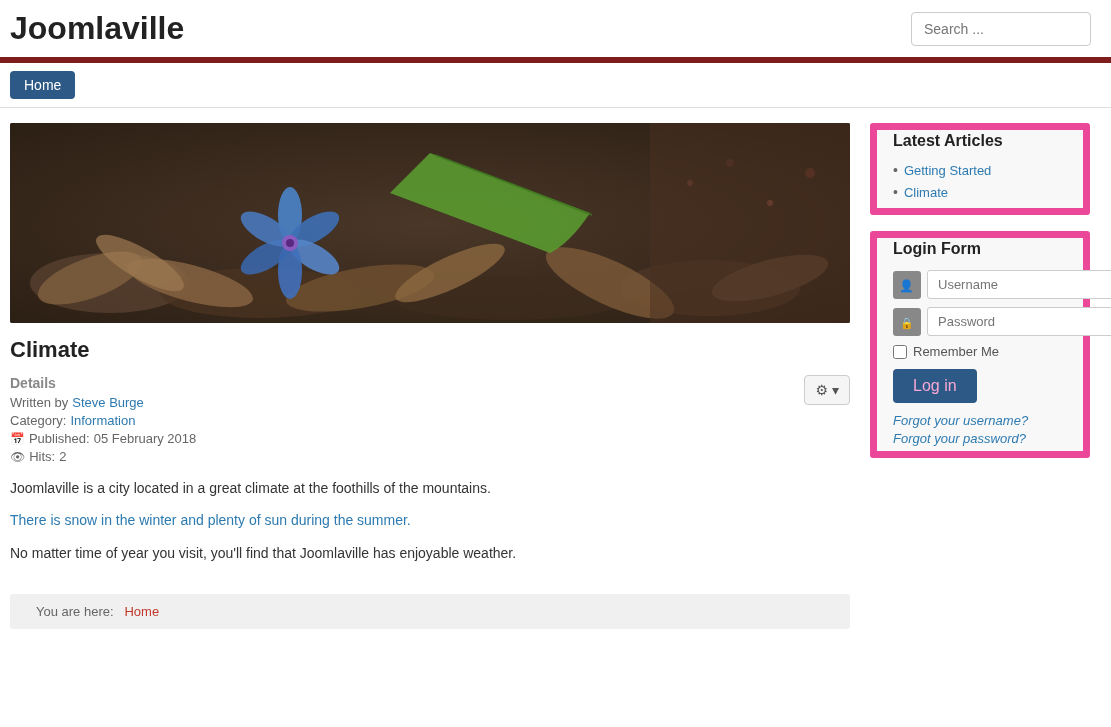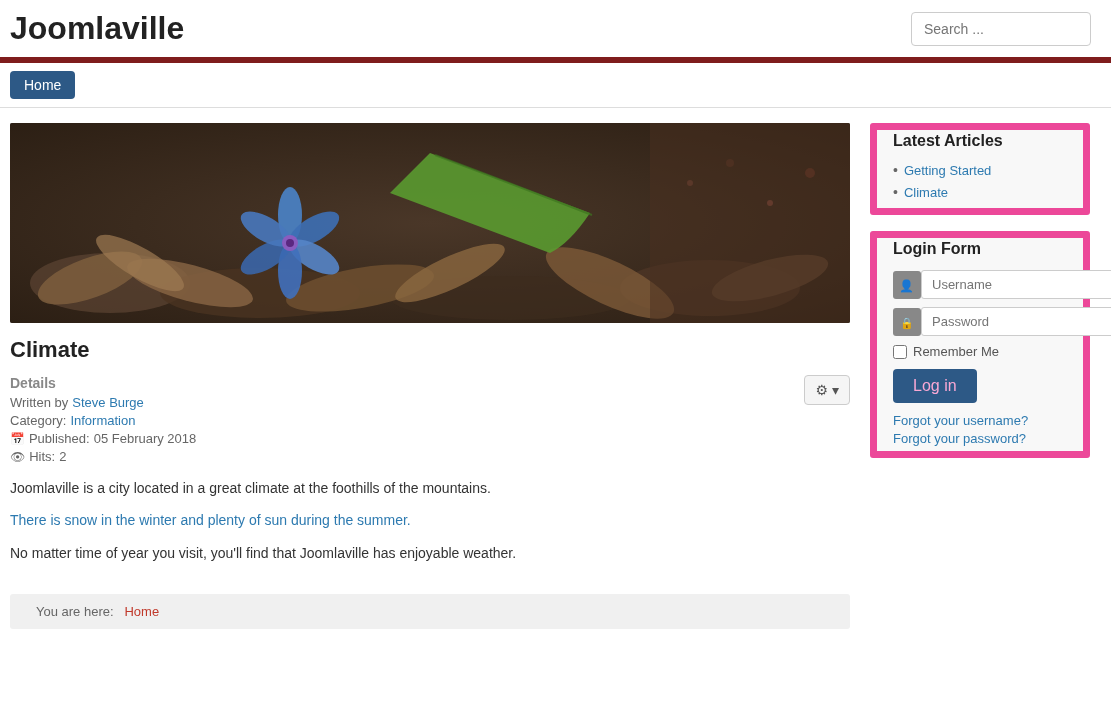--- a/index.html
+++ b/index.html
@@ -191,20 +191,21 @@
     
     .login-form-widget .widget-title {
       font-size: 16px;
       font-weight: bold;
       margin-bottom: 12px;
     }
     .login-input-row {
       display: flex;
       align-items: center;
       margin-bottom: 8px;
+      gap: 6px;
     }
     .login-icon {
       width: 28px;
       height: 28px;
       background: #888;
       border-radius: 3px;
       display: flex;
       align-items: center;
       justify-content: center;
       color: #fff;
@@ -249,20 +250,21 @@
     }
 
     .login-links {
       font-size: 13px;
     }
     .login-links a {
       display: block;
       color: #2d7ab0;
       text-decoration: none;
       margin-bottom: 3px;
+      font-style: italic;
     }
 
     
     .icon-user::before { content: "👤"; font-size: 12px; }
     .icon-lock::before { content: "🔒"; font-size: 11px; }
     .icon-cal::before { content: "📅"; font-size: 12px; }
     .icon-eye::before { content: "👁"; font-size: 12px; }
   </style>
 </head>
 <body>

